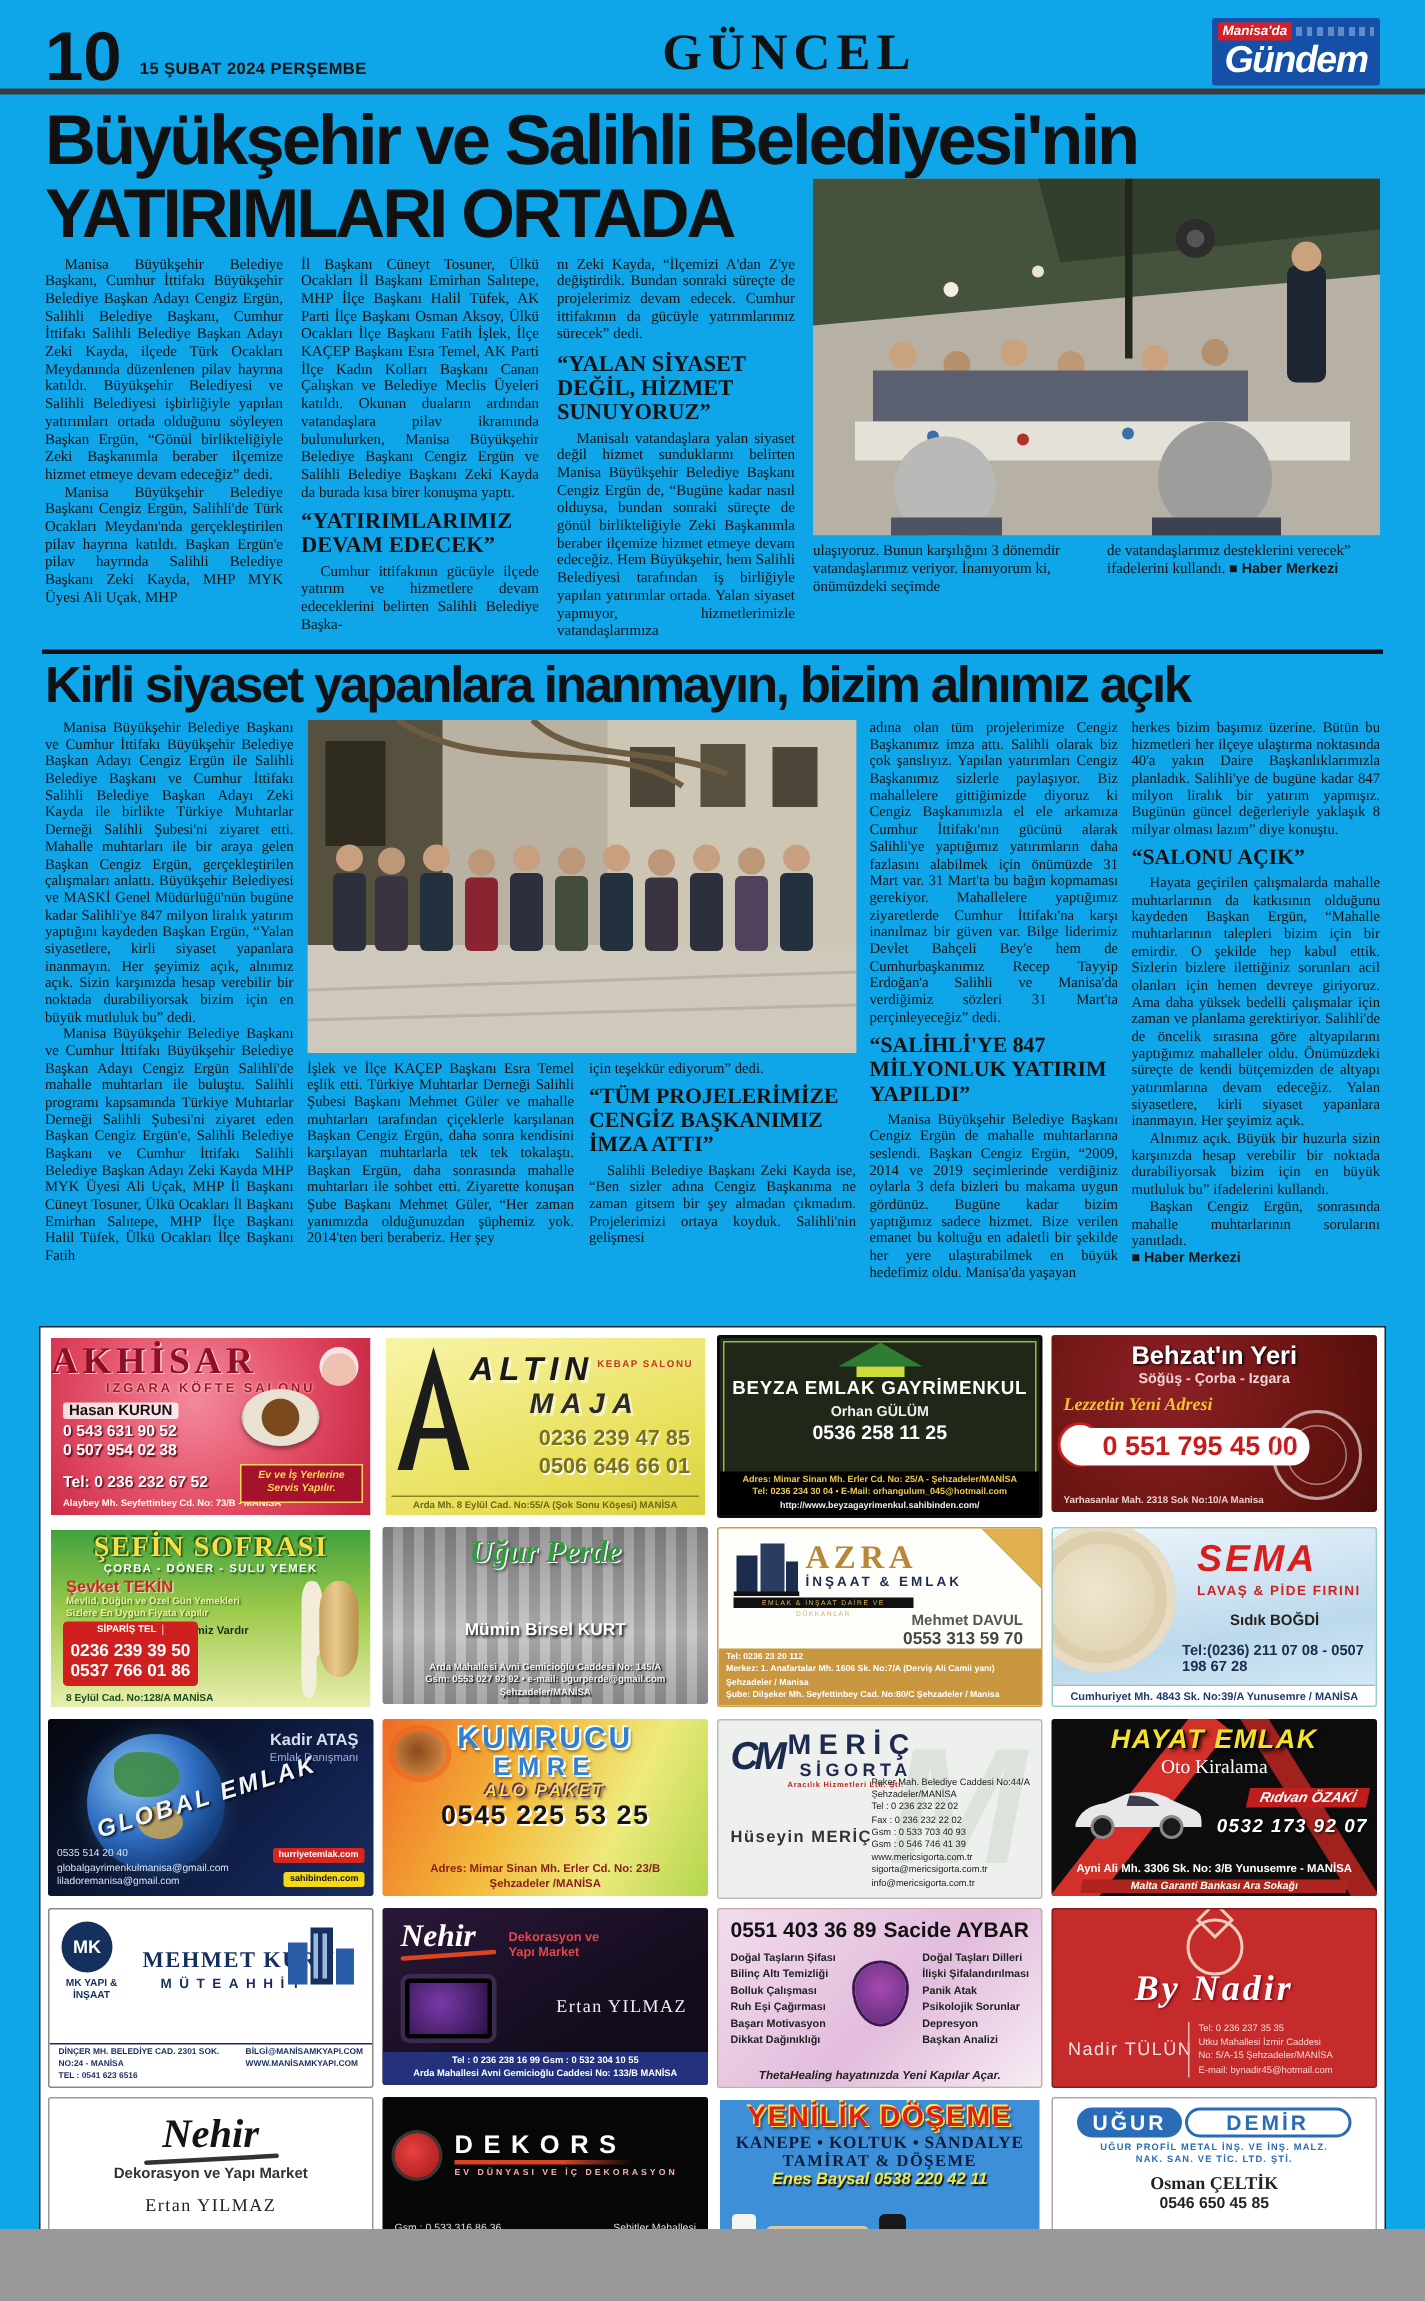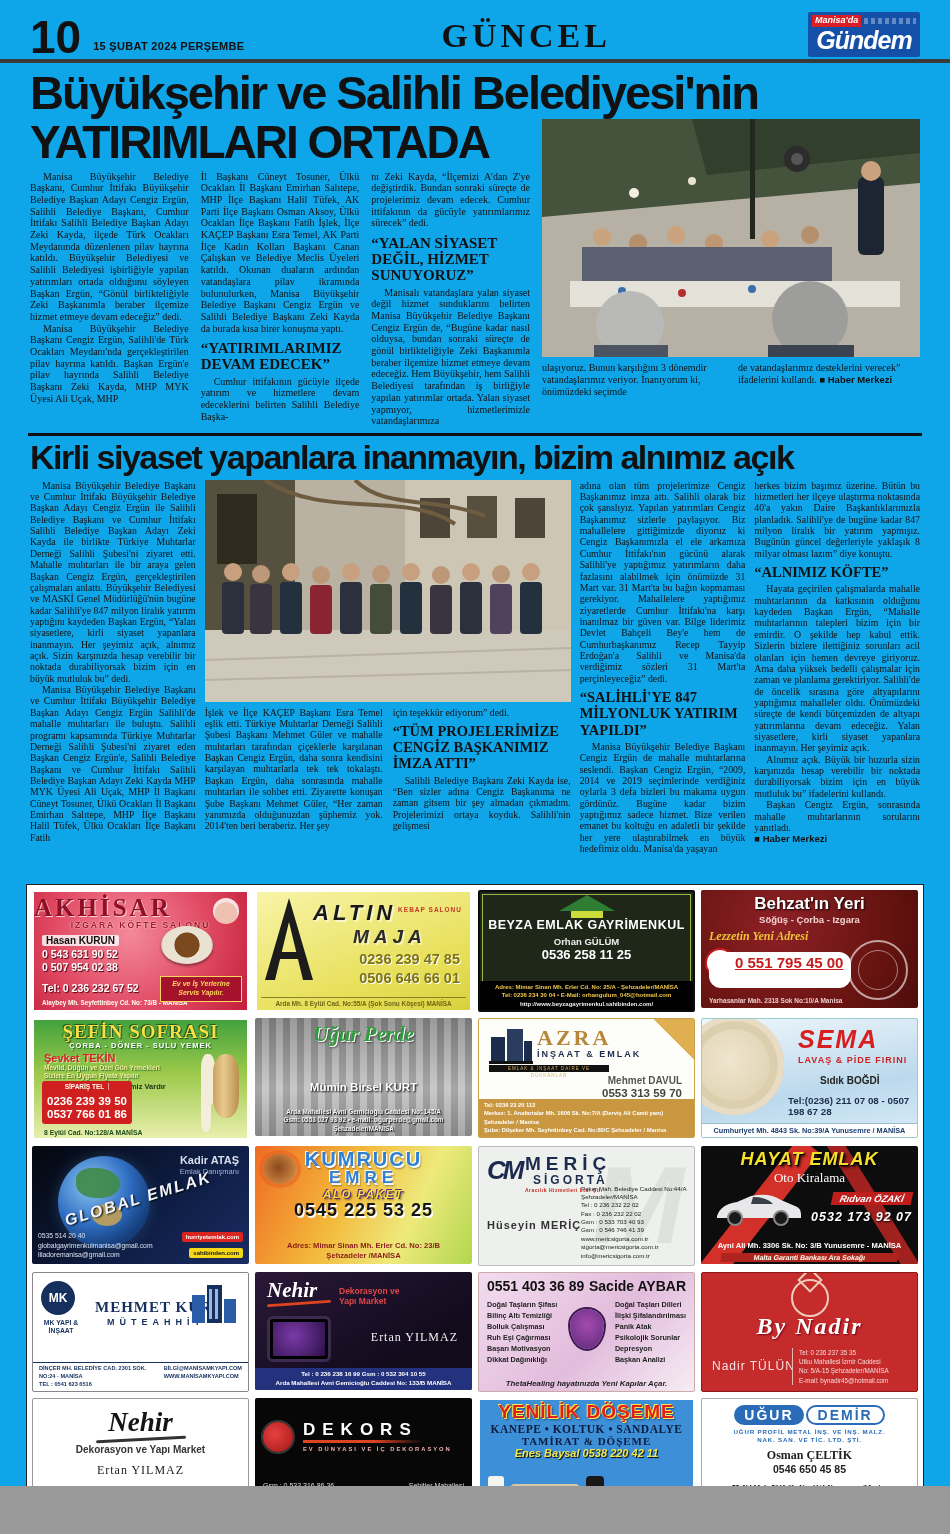--- a/index.html
+++ b/index.html
@@ -69,21 +69,21 @@
   .ad3 .t1{margin-top:26px;text-align:center;font-size:12.5px;font-weight:900;color:#fff;letter-spacing:.5px;}
   .ad3 .per{text-align:center;font-size:9.5px;font-weight:800;color:#eee;margin-top:4px;}
   .ad3 .ph{text-align:center;font-size:13px;font-weight:900;color:#fff;}
   .ad3 .ft{position:absolute;left:0;right:0;bottom:0;background:#000;padding:2px 3px;font-size:6px;line-height:1.35;color:#f0c84a;text-align:center;font-weight:700;}
   .ad3 .ft .w{color:#eee;}
   
   .ad4{background:radial-gradient(circle at 35% 30%,#8d2026,#64130f 70%,#4d0d0c);}
   .ad4 .t1{text-align:center;font-size:17px;font-weight:800;color:#fff;margin-top:4px;text-shadow:1px 1px 2px #000;}
   .ad4 .t2{text-align:center;font-size:9.5px;font-weight:700;color:#f2d3d3;}
   .ad4 .t3{font-family:"Liberation Serif",serif;font-style:italic;font-weight:700;font-size:12px;color:#f0c235;margin:4px 0 0 8px;}
-  .ad4 .pill{position:absolute;left:8px;top:62px;background:#fff;border-radius:12px;padding:2px 8px 17px 26px;font-size:15px;font-weight:900;color:#c61c1c;text-decoration:underline;}
+  .ad4 .pill{position:absolute;left:8px;top:62px;background:#fff;border-radius:12px;padding:2px 8px 2px 26px;font-size:18px;font-weight:900;color:#c61c1c;}
   .ad4 .alo{position:absolute;left:4px;top:58px;width:26px;height:26px;border:2px solid #c61c1c;border-radius:50%;background:#fff;color:#c61c1c;font-size:6.5px;font-weight:800;display:flex;align-items:center;justify-content:center;text-align:center;line-height:1;}
   .ad4 .adr{position:absolute;left:8px;bottom:4px;font-size:6.5px;font-weight:700;color:#eccaca;}
   .ad4 .dish{position:absolute;right:10px;bottom:8px;width:56px;height:56px;border:2px solid #ffffff99;border-radius:50%;}
   .ad4 .dish:after{content:"";position:absolute;inset:8px;border:1.5px solid #ffffff77;border-radius:50%;}
   
   .ad5{background:linear-gradient(180deg,#42a23e,#9cc94a 45%,#e9efad);border:2px solid #fff;}
   .ad5 .t1{font-family:"Liberation Serif",serif;text-align:center;font-size:19px;font-weight:800;color:#f7df45;letter-spacing:1px;line-height:1;margin-top:2px;text-shadow:1px 1px 1px #184c18,-1px -1px 1px #184c18;}
   .ad5 .t2{text-align:center;font-size:7.5px;font-weight:800;color:#fff;letter-spacing:1px;text-shadow:1px 1px 1px #185c18;}
   .ad5 .per{margin:2px 0 0 10px;font-size:11px;font-weight:800;color:#d42525;text-shadow:1px 1px 0 #fff8;}
   .ad5 .l{margin-left:10px;font-size:6.5px;font-weight:800;color:#f5ec9a;text-shadow:1px 1px 1px #2c6c2c;line-height:1.35;}
@@ -212,21 +212,21 @@
   .ad19 .pp{text-align:center;font-size:11px;font-weight:800;font-style:italic;color:#f2e64a;text-shadow:1px 1px 1px #000;}
   .ad19 .furn{position:absolute;left:8px;bottom:16px;display:flex;align-items:flex-end;gap:6px;}
   .ad19 .chair{width:16px;height:26px;background:#f4f4f0;border-radius:3px 3px 0 0;box-shadow:inset 0 -8px 0 #d8d8d0;}
   .ad19 .sofa{width:70px;height:18px;background:#c6b492;border-radius:5px;box-shadow:inset 0 3px 0 #d8c8a8;}
   .ad19 .ochair{width:18px;height:26px;background:#181818;border-radius:4px 4px 0 0;}
   .ad19 .ft{position:absolute;left:4px;right:4px;bottom:2px;background:#fff;font-family:"Liberation Serif",serif;font-size:7.4px;font-weight:700;color:#222;text-align:center;padding:1px 0;}
   
   .ad20{background:#fff;border:1px solid #aaa;}
   .ad20 .lgrow{display:flex;justify-content:center;gap:2px;margin-top:6px;}
   .ad20 .p1{background:#2a6cb8;color:#fff;font-size:14px;font-weight:900;letter-spacing:2px;padding:2px 10px;border-radius:12px;}
-  .ad20 .p2{border:2px solid #2a6cb8;color:#2a6cb8;font-size:14px;font-weight:900;letter-spacing:2px;padding:0 10px;border-radius:12px;}
+  .ad20 .p2{border:2px solid #2a6cb8;color:#2a6cb8;font-size:14px;font-weight:900;letter-spacing:2px;padding:0 26px;border-radius:12px;}
   .ad20 .sub{text-align:center;font-size:6.2px;font-weight:800;color:#2a6cb8;letter-spacing:.8px;margin-top:3px;line-height:1.4;}
   .ad20 .per{text-align:center;font-family:"Liberation Serif",serif;font-size:12px;font-weight:700;color:#222;margin-top:3px;}
   .ad20 .ph{text-align:center;font-size:10.5px;font-weight:800;color:#222;}
   .ad20 .ft{position:absolute;left:0;right:0;bottom:2px;text-align:center;font-family:"Liberation Serif",serif;font-size:7.2px;font-weight:700;color:#222;line-height:1.4;}
 </style>
 </head>
 <body>
 
 <div class="page">
 
@@ -362,21 +362,21 @@
         </div>
       </div>
     </div>
     <div class="a2col">
       <p class="ni">adına olan tüm projelerimize Cengiz Başkanımız imza attı. Salihli olarak biz çok şanslıyız. Yapılan yatırımları Cengiz Başkanımız sizlerle paylaşıyor. Biz mahallelere gittiğimizde diyoruz ki Cengiz Başkanımızla el ele arkamıza Cumhur İttifakı'nın gücünü alarak Salihli'ye yaptığımız yatırımların daha fazlasını alabilmek için önümüzde 31 Mart var. 31 Mart'ta bu bağın kopmaması gerekiyor. Mahallelere yaptığımız ziyaretlerde Cumhur İttifakı'na karşı inanılmaz bir güven var. Bilge liderimiz Devlet Bahçeli Bey'e hem de Cumhurbaşkanımız Recep Tayyip Erdoğan'a Salihli ve Manisa'da verdiğimiz sözleri 31 Mart'ta perçinleyeceğiz” dedi.</p>
       <div class="sub2">“SALİHLİ'YE 847 MİLYONLUK YATIRIM YAPILDI”</div>
       <p>Manisa Büyükşehir Belediye Başkanı Cengiz Ergün de mahalle muhtarlarına seslendi. Başkan Cengiz Ergün, “2009, 2014 ve 2019 seçimlerinde verdiğiniz oylarla 3 defa bizleri bu makama uygun gördünüz. Bugüne kadar bizim yaptığımız sadece hizmet. Bize verilen emanet bu koltuğu en adaletli bir şekilde her yere ulaştırabilmek en büyük hedefimiz oldu. Manisa'da yaşayan</p>
     </div>
     <div class="a2col">
       <p class="ni">herkes bizim başımız üzerine. Bütün bu hizmetleri her ilçeye ulaştırma noktasında 40'a yakın Daire Başkanlıklarımızla planladık. Salihli'ye de bugüne kadar 847 milyon liralık bir yatırım yapmışız. Bugünün güncel değerleriyle yaklaşık 8 milyar olması lazım” diye konuştu.</p>
-      <div class="sub2">“ALNIMIZ KÖFTE”</div>
+      <div class="sub2">“SALONU AÇIK”</div>
       <p>Hayata geçirilen çalışmalarda mahalle muhtarlarının da katkısının olduğunu kaydeden Başkan Ergün, “Mahalle muhtarlarının talepleri bizim için bir emirdir. O şekilde hep kabul ettik. Sizlerin bizlere ilettiğiniz sorunları acil olanları için hemen devreye giriyoruz. Ama daha yüksek bedelli çalışmalar için zaman ve planlama gerektiriyor. Salihli'de de öncelik sırasına göre altyapılarını yaptığımız mahalleler oldu. Önümüzdeki süreçte de kendi bütçemizden de altyapı yatırımlarına devam edeceğiz. Yalan siyasetlere, kirli siyaset yapanlara inanmayın. Her şeyimiz açık.</p>
       <p>Alnımız açık. Büyük bir huzurla sizin karşınızda hesap verebilir bir noktada durabiliyorsak bizim için en büyük mutluluk bu” ifadelerini kullandı.</p>
       <p>Başkan Cengiz Ergün, sonrasında mahalle muhtarlarının sorularını yanıtladı.</p>
       <span class="byline">■ Haber Merkezi</span>
     </div>
   </div>
 
   <div class="ads">
 
     <div class="ad ad1">

